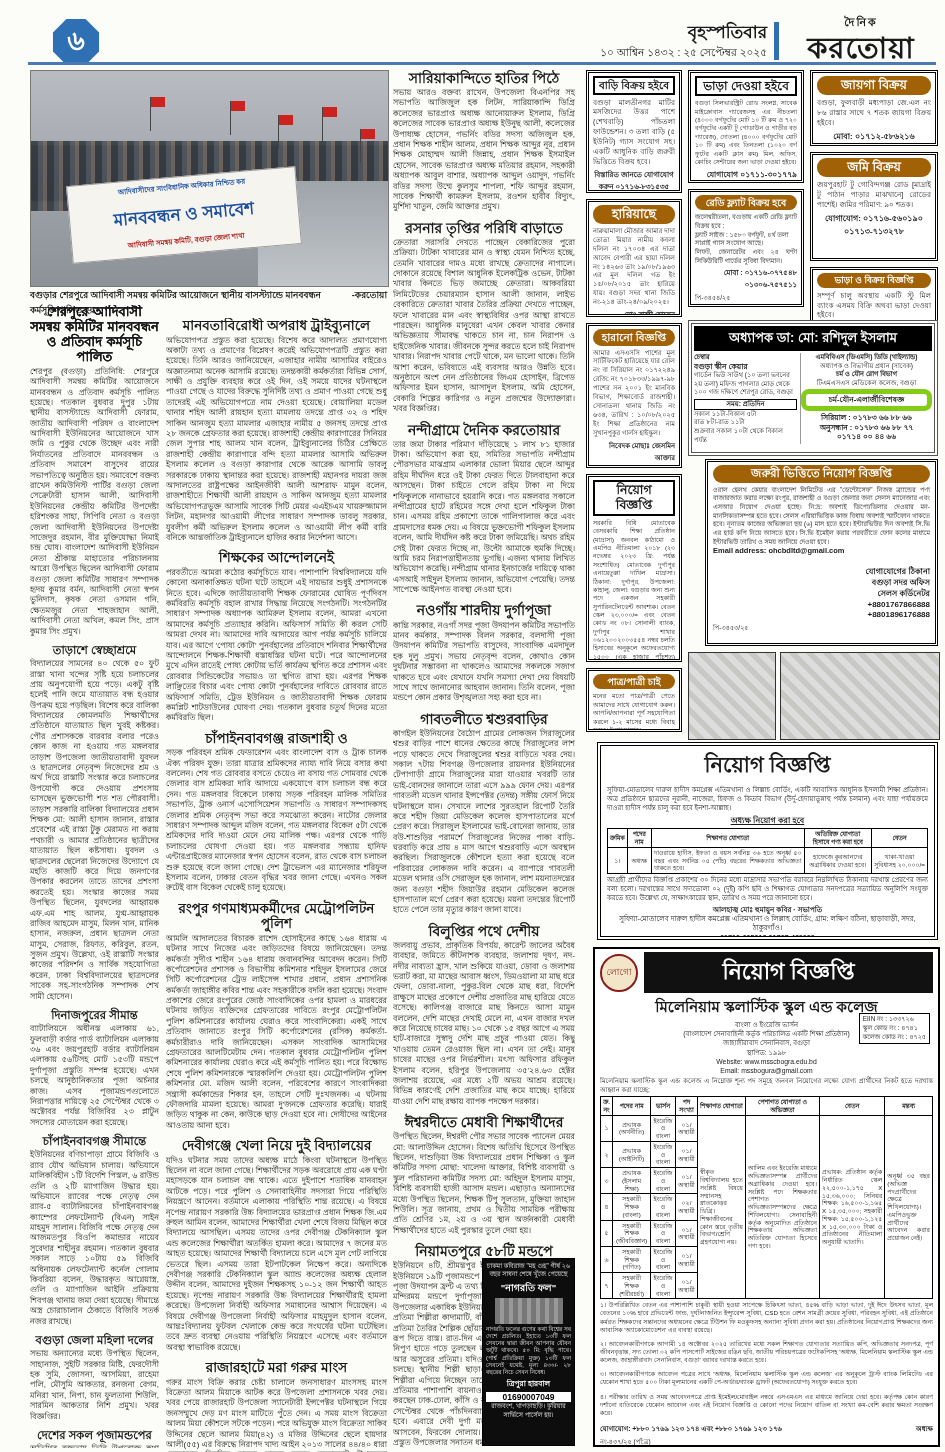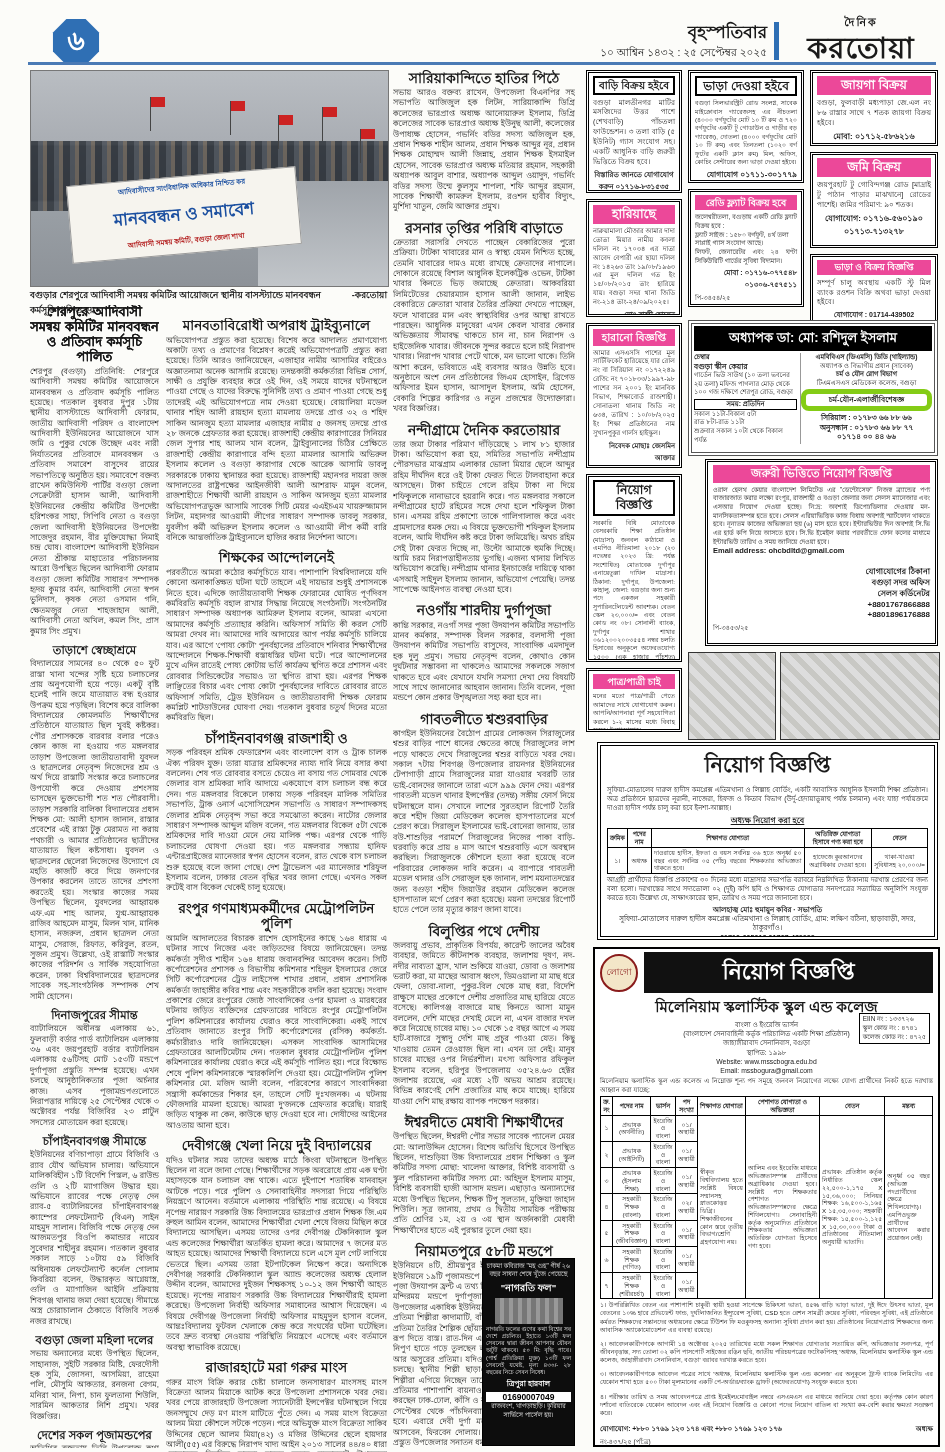--- a/index.html
+++ b/index.html
@@ -41,21 +41,21 @@
   .hl{margin:0 0 2px 0;text-align:center;font-weight:bold;font-size:13.5px;line-height:1.15;}
   .colA .hl{font-size:11.5px;}
   .mid .hl{font-size:14px;}
   .fancy .hl{font-family:"DejaVu Serif","Liberation Serif",serif;font-size:13px;font-weight:900;
              text-shadow:0 0 .4px #000;}
   .bd{margin:0;font-size:8px;line-height:1.3;text-align:justify;word-break:break-word;}
   
   .adbox{border:3px double #000;background:#fff;box-sizing:border-box;padding:3px 4px;overflow:hidden;
          position:relative;margin-bottom:6px;}
   .adtitle{font-weight:900;text-align:center;font-size:12.5px;line-height:1.2;margin:0 0 3px 0;}
-  .adtitle.inv{background:#ec4899;color:#fff;padding:2px 1px;}
+  .adtitle.inv{background:#a16207;color:#fff;padding:2px 1px;border-radius:9px;}
   .adtitle.framed{border:2px solid #000;padding:1px 2px;}
   .adbd{font-size:7.3px;line-height:1.35;text-align:justify;margin:0;}
   .adcontact{font-size:8px;font-weight:bold;text-align:right;margin-top:2px;}
   .adcenter{font-size:8px;font-weight:bold;text-align:center;margin-top:2px;}
   .adref{font-size:6.5px;margin-top:2px;}
   .colR1{position:absolute;left:586px;top:70px;width:96px;}
   .colR2{position:absolute;left:688px;top:70px;width:116px;}
   .colR3{position:absolute;left:810px;top:70px;width:128px;}
   
   .docbox{position:absolute;left:688px;top:320px;width:250px;height:136px;border:4px double #555;
@@ -299,29 +299,29 @@
     </div>
   </div>
 
   <div class="colR3">
     <div class="adbox" style="height:76px">
       <div class="adtitle inv">জায়গা বিক্রয়</div>
       <p class="adbd">বগুড়া, ফুলবাড়ী মধ্যপাড়া জে.এল নং ৮৬ রাস্তার সাথে ৭ শতক জায়গা বিক্রয় হইবে।</p>
       <div class="adcenter">মোবা: ০১৭১২-৫৮৬২১৬</div>
       <div class="adref">পি-৩৪১৮/২৫</div>
     </div>
-    <div class="adbox" style="height:96px">
+    <div class="adbox" style="height:109px">
       <div class="adtitle inv">জমি বিক্রয়</div>
       <p class="adbd">জয়পুরহাট টু গোবিন্দগঞ্জ রোড [মাদ্রাই টু পাঠান পাড়ার মাঝখানে] রোডের পাশেই। জমির পরিমাণ: ৯০ শতক।</p>
       <div class="adcenter">যোগাযোগ: ০১৭১৬-৫৬০১৯০ ০১৭১৩-৭১৩২৭৮</div>
 
     </div>
     <div class="adbox" style="height:70px">
       <div class="adtitle inv" style="font-size:9px">ভাড়া ও বিক্রয় বিজ্ঞপ্তি</div>
-      <p class="adbd">সম্পূর্ণ চালু অবস্থায় একটি স্টু মিল ব্যাংক রওশন বিক্রি অথবা ভাড়া দেওয়া হইবে।</p>
+      <p class="adbd">সম্পূর্ণ চালু অবস্থায় একটি স্টু মিল ব্যাংক এসময বিক্রি অথবা ভাড়া দেওয়া হইবে।</p>
       <div class="adcenter" style="font-size:7px">যোগাযোগ : 01714-439502</div>
       <div class="adref">পি-৩৪০২/২৫</div>
     </div>
   </div>
 
   <div class="docbox">
     <div class="docname">অধ্যাপক ডা: মো: রশিদুল ইসলাম</div>
     <div class="doccols">
       <div class="docL">
         <span style="font-weight:bold">চেম্বার</span>

